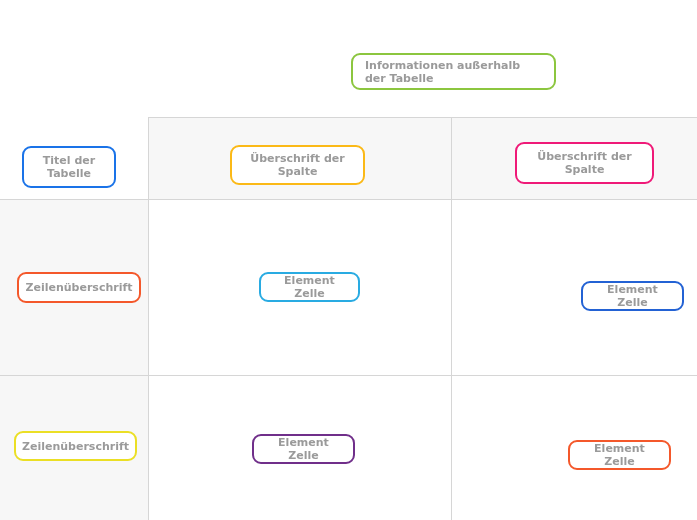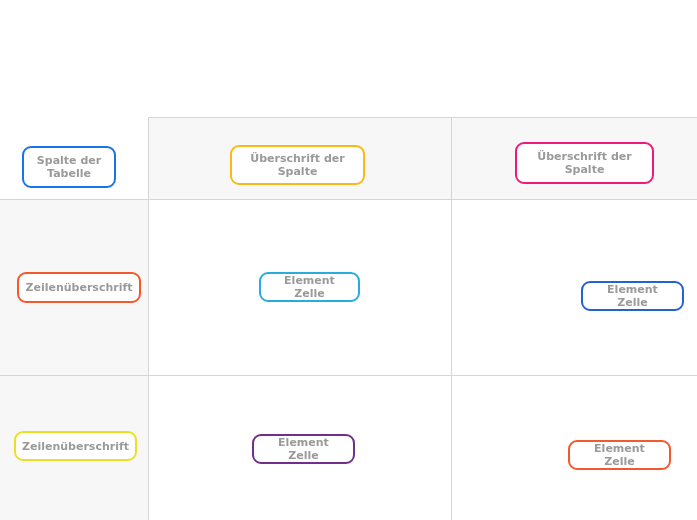--- a/index.html
+++ b/index.html
@@ -65,22 +65,23 @@
 
   <div class="band" id="band-column-headers" style="background: rgb(247, 247, 247);"></div>
   <div class="band" id="band-row-headers" style="background: rgb(247, 247, 247);"></div>
 
   <div class="gline" id="hline-header-top" style="background: rgb(214, 214, 214);"></div>
   <div class="gline" id="hline-header-bottom" style="background: rgb(214, 214, 214);"></div>
   <div class="gline" id="hline-row-divider" style="background: rgb(214, 214, 214);"></div>
   <div class="gline" id="vline-col-1" style="background: rgb(214, 214, 214);"></div>
   <div class="gline" id="vline-col-2" style="background: rgb(214, 214, 214);"></div>
 
+  <div class="box left-text" id="box-outside-info" style="border-color: rgb(140, 198, 63);">Informationen außerhalb der Tabelle</div>
 
-  <div class="box" id="box-table-title" style="border-color: rgb(26, 115, 232);">Spalte der Tabelle</div>
+  <div class="box" id="box-table-title" style="border-color: rgb(26, 115, 232);">Titel der Tabelle</div>
 
   <div class="box" id="box-col-header-1" style="border-color: rgb(251, 185, 23);">Überschrift der Spalte</div>
 
   <div class="box" id="box-col-header-2" style="border-color: rgb(239, 26, 120);">Überschrift der Spalte</div>
 
   <div class="box" id="box-row-header-1" style="border-color: rgb(244, 88, 43);">Zeilenüberschrift</div>
 
   <div class="box" id="box-row-header-2" style="border-color: rgb(235, 223, 37);">Zeilenüberschrift</div>
 
   <div class="box" id="box-cell-1" style="border-color: rgb(41, 171, 226);">Element Zelle</div>

